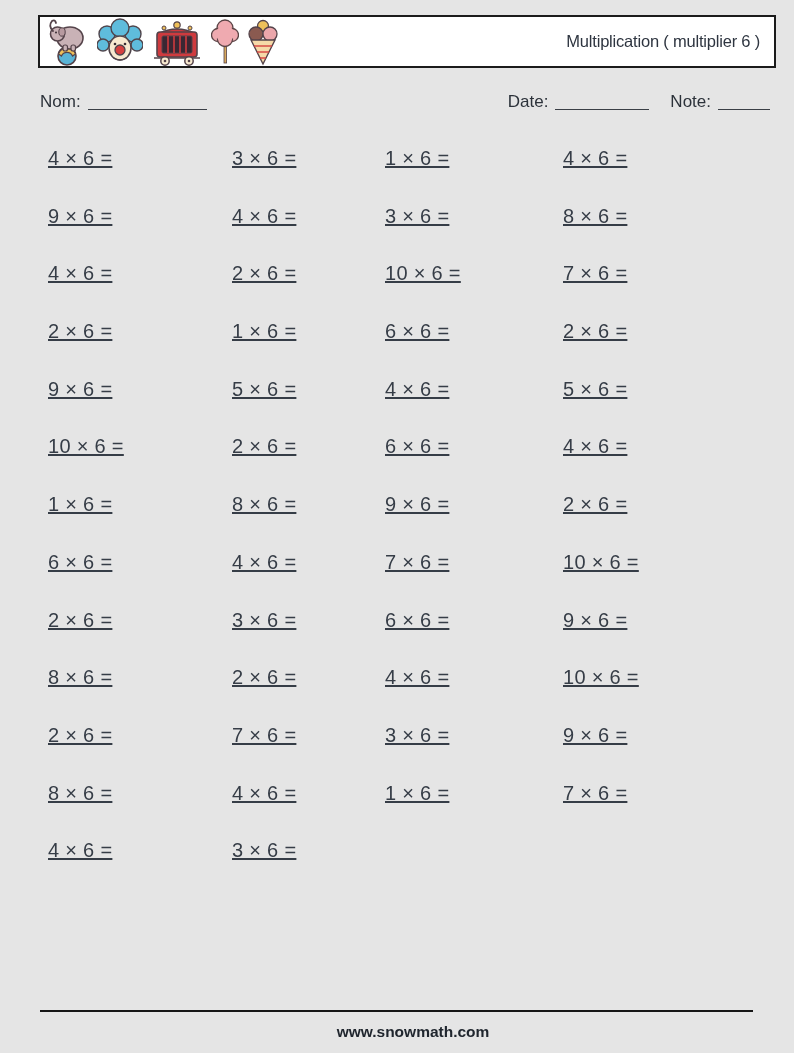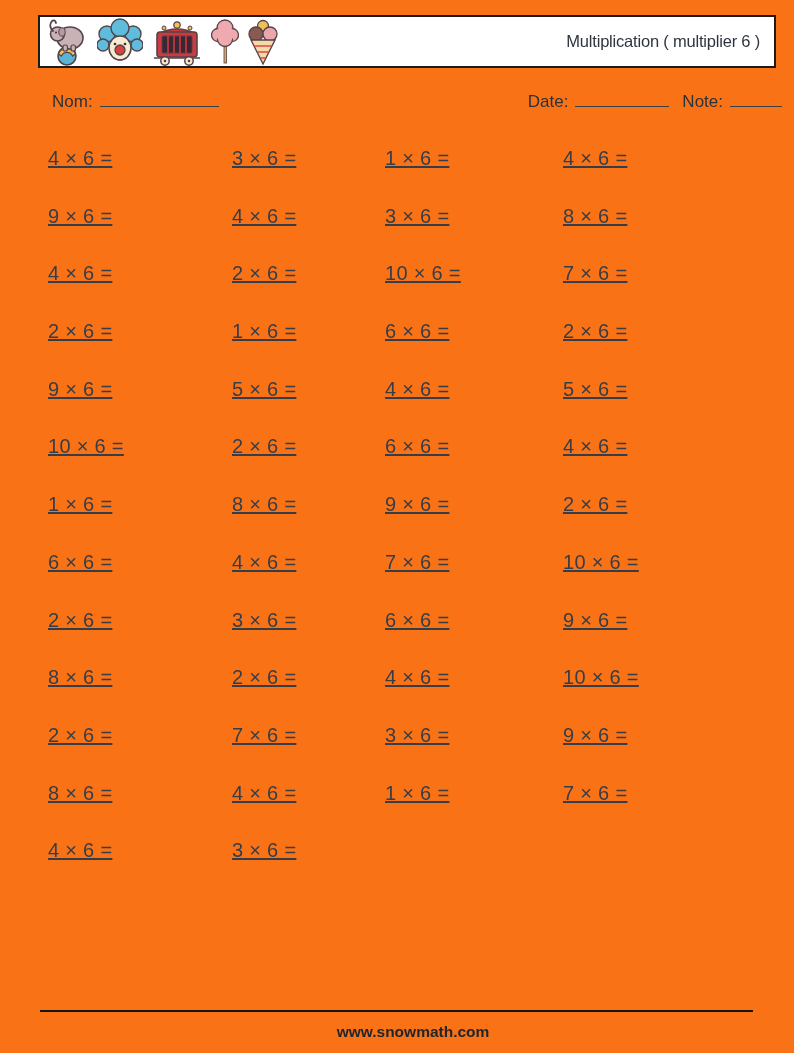--- a/index.html
+++ b/index.html
@@ -3,21 +3,21 @@
 <meta charset="utf-8">
 <style>
   * { margin: 0; padding: 0; box-sizing: border-box; }
   html, body { background: #ffffff; }
   body {
     width: 794px; height: 1053px;
     position: relative;
     font-family: "Liberation Sans", sans-serif;
     overflow: hidden;
   }
-  .page { position: absolute; inset: 0; background: #f97316; }
+  .page { position: absolute; inset: 0; background: #e5e5e5; }
 
   
   .header-box {
     position: absolute; left: 38px; top: 15px;
     width: 738px; height: 53px;
     border: 2px solid #1b1b1b;
     display: flex; align-items: center;
     padding: 0 14px 0 6px;
     background: #ffffff;
   }
@@ -26,34 +26,34 @@
   .header-title {
     margin-left: auto;
     font-size: 16.5px;
     letter-spacing: -0.2px;
     color: #2e3540;
     white-space: nowrap;
   }
 
   
   .fields-row {
-    position: absolute; left: 52px; top: 92px; width: 730px;
-    display: flex; align-items: flex-start;
+    position: absolute; left: 40px; top: 92px; width: 730px;
+    display: flex; align-items: center;
     font-size: 17px; color: #2c323a;
   }
   .blank {
     display: inline-block;
     border-bottom: 1.6px solid #3a3f46;
     height: 15px;
   }
   .blank-nom  { width: 119px; margin-left: 7px; }
   .blank-date { width: 94px;  margin-left: 7px; }
   .blank-note { width: 52px;  margin-left: 7px; }
   .fields-spacer { flex: 1; }
-  .label-note { margin-left: 13px; }
+  .label-note { margin-left: 21px; }
 
   
   .problems-grid {
     position: absolute; left: 48px; top: 147px; width: 726px;
     display: grid;
     grid-template-columns: 184px 153px 178px auto;
     grid-auto-rows: 57.7px;
     font-size: 20px;
     color: #363d47;
     align-items: start;

